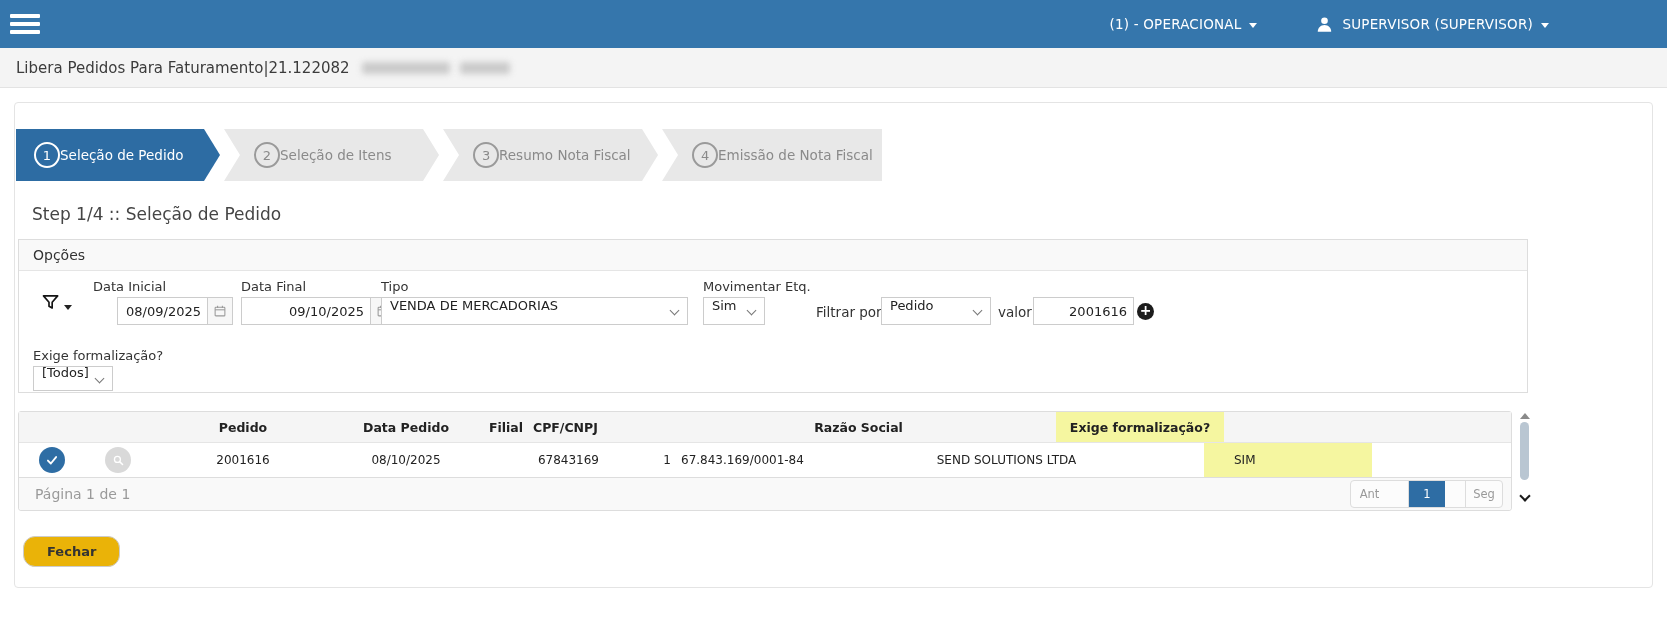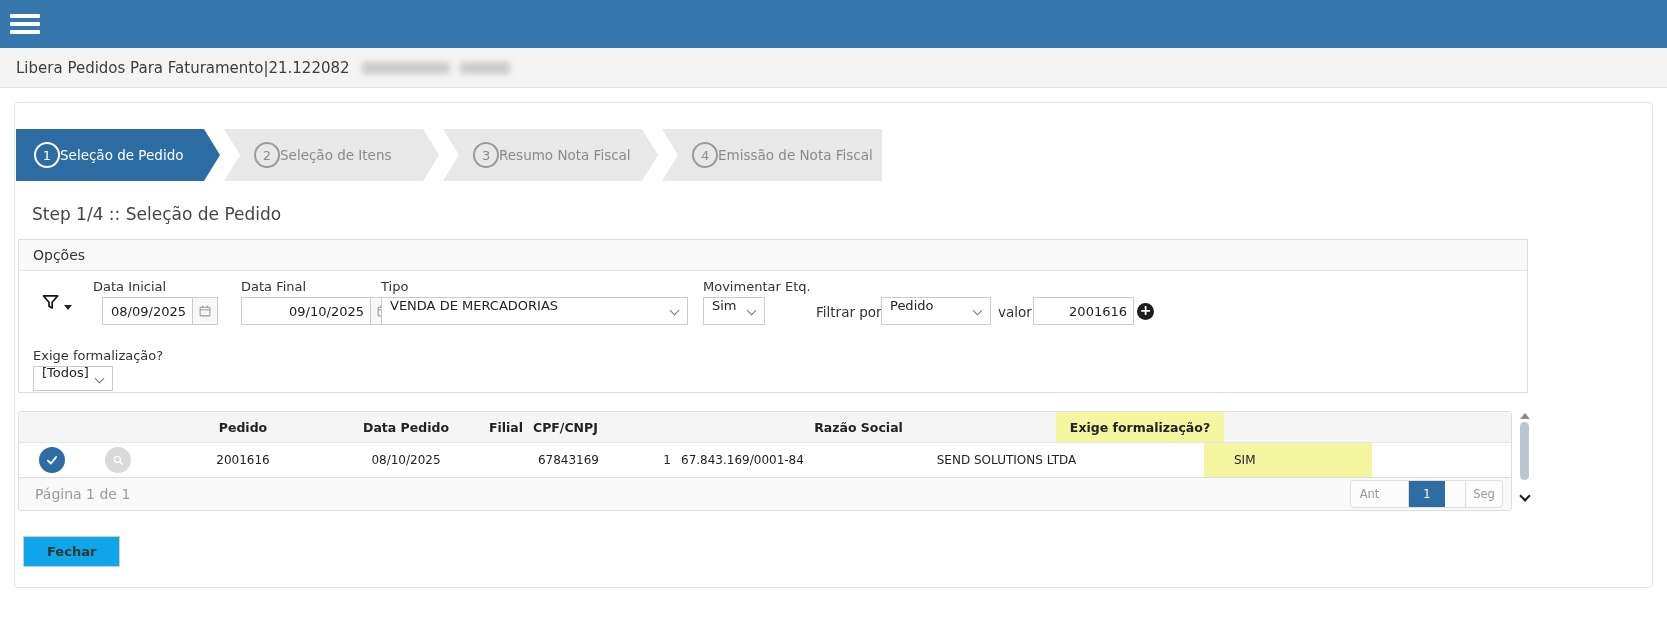--- a/index.html
+++ b/index.html
@@ -109,32 +109,48 @@
   .vscroll { position:absolute; top:0; right:-19px; width:13px; height:98px; }
   .vs-up { width:0; height:0; border-left:5px solid transparent; border-right:5px solid transparent;
     border-bottom:6px solid #8a8a8a; margin:2px auto 3px; cursor:pointer; }
   .vs-thumb { width:9px; height:58px; margin:0 auto; background:#b9c6d2; border-radius:5px;
     cursor:grab; }
   .vs-down { width:8px; height:8px; border-right:2.4px solid #1a1a1a;
     border-bottom:2.4px solid #1a1a1a; transform:rotate(45deg); margin:12px auto 0;
     cursor:pointer; }
 
   
-  .close-btn { margin:25px 0 8px 7px; display:inline-block; padding:7px 23px; background:#0ea5e9;
-    border:1px solid #ccc; border-radius:0; font-size:13px; font-weight:700; color:#333;
+  .close-btn { margin:25px 0 8px 7px; display:inline-block; padding:7px 23px; background:#eab308;
+    border:1px solid #ccc; border-radius:12px; font-size:13px; font-weight:700; color:#333;
     cursor:pointer; }
 </style>
 </head>
 <body>
 
 <div class="topbar">
   <div class="hamburger">
     <div></div>
       <div></div>
       <div></div>
+  </div>
+  <div class="topbar-right">
+    <div class="tb-item">
+      <span>(1) - OPERACIONAL</span>
+      <span class="caret-down"></span>
+    </div>
+    <div class="tb-item">
+      <span style="display:flex">
+        <svg width="19" height="19" viewBox="0 0 24 24">
+            <circle cx="12" cy="7.2" r="4.2" fill="#fff"></circle>
+            <path d="M3.5 21c0-4.7 3.8-8.3 8.5-8.3s8.5 3.6 8.5 8.3z" fill="#fff"></path>
+          </svg>
+      </span>
+      <span>SUPERVISOR (SUPERVISOR)</span>
+      <span class="caret-down"></span>
+    </div>
   </div>
 </div>
 
 <div class="titlebar">
   <span>Libera Pedidos Para Faturamento|21.122082</span>
   <span class="redact r1"></span>
   <span class="redact r2"></span>
 </div>
 
 <div class="panel">
@@ -170,21 +186,21 @@
       <div class="funnel-btn">
         <span style="display:flex">
           <svg width="20" height="20" viewBox="0 0 24 24">
               <path d="M3 3.5h17l-6.6 7.6v7l-3.8-2.3v-4.7L3 3.5z" fill="none" stroke="#141414" stroke-width="2" stroke-linejoin="round"></path>
             </svg>
         </span>
         <span class="funnel-caret"></span>
       </div>
 
       <span class="flabel" style="left:74px; top:8px">Data Inicial</span>
-      <div class="finput" style="left:83px; top:26px; width:116px">
+      <div class="finput" style="left:98px; top:26px; width:116px">
         <input class="raw num" value="08/09/2025" style="">
         <span class="calbtn">
           <svg width="12" height="12" viewBox="0 0 16 16">
               <rect x="1.5" y="3" width="13" height="11.5" rx="1" fill="none" stroke="#9a9a9a" stroke-width="1.4"></rect>
               <line x1="1.5" y1="6.4" x2="14.5" y2="6.4" stroke="#9a9a9a" stroke-width="1.4"></line>
               <line x1="4.8" y1="1" x2="4.8" y2="4" stroke="#9a9a9a" stroke-width="1.4"></line>
               <line x1="11.2" y1="1" x2="11.2" y2="4" stroke="#9a9a9a" stroke-width="1.4"></line>
             </svg>
         </span>
       </div>

